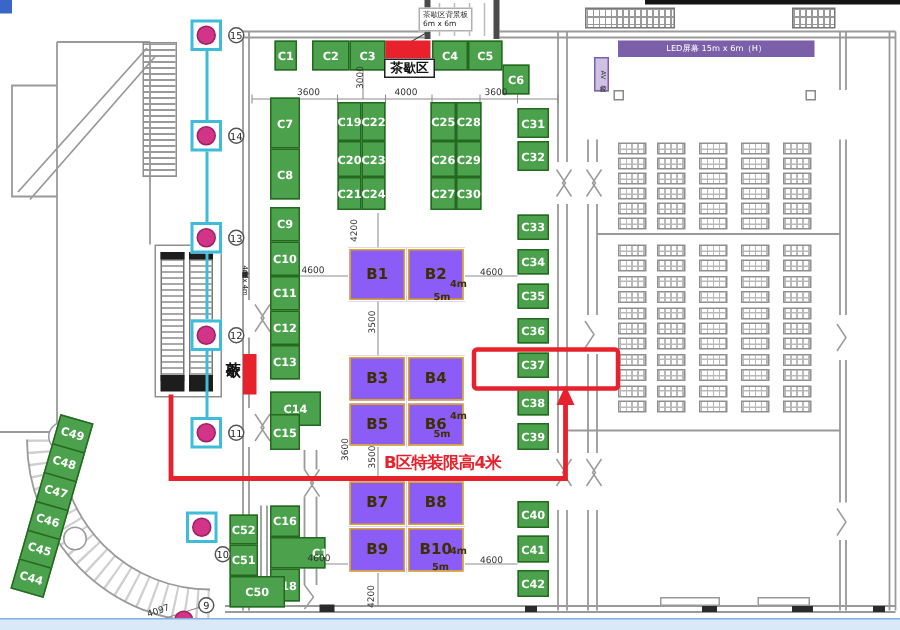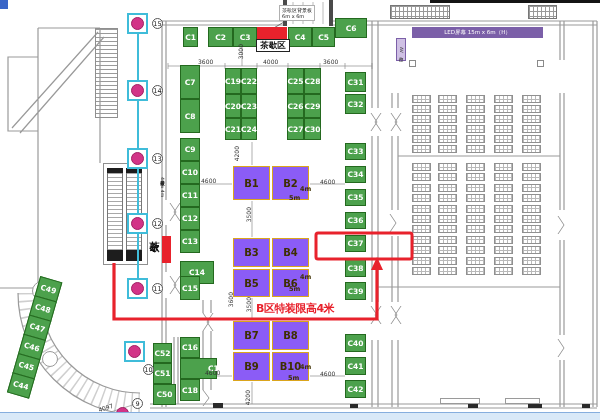--- a/index.html
+++ b/index.html
@@ -176,36 +176,36 @@
       <div class="dcell">C45</div>
       <div class="dcell">C44</div>
     </div>
 
   <div id="gen">
       <div class="gcell" style="left: 183px; top: 27px; width: 15px; height: 20px;">C1</div>
       <div class="gcell" style="left: 208px; top: 27px; width: 25px; height: 20px;">C2</div>
       <div class="gcell" style="left: 233px; top: 27px; width: 24px; height: 20px;">C3</div>
       <div class="gcell" style="left: 288px; top: 27px; width: 24px; height: 20px;">C4</div>
       <div class="gcell" style="left: 312px; top: 27px; width: 23px; height: 20px;">C5</div>
-      <div class="gcell" style="left: 335px; top: 18px; width: 32px; height: 20px;">C6</div>
+      <div class="gcell" style="left: 335px; top: 43px; width: 18px; height: 20px;">C6</div>
       <div class="gcell" style="left: 180px; top: 65px; width: 20px; height: 34px;">C7</div>
       <div class="gcell" style="left: 180px; top: 99px; width: 20px; height: 34px;">C8</div>
       <div class="gcell" style="left: 180px; top: 138px; width: 20px; height: 23px;">C9</div>
       <div class="gcell" style="left: 180px; top: 161px; width: 20px; height: 23px;">C10</div>
       <div class="gcell" style="left: 180px; top: 184px; width: 20px; height: 23px;">C11</div>
       <div class="gcell" style="left: 180px; top: 207px; width: 20px; height: 23px;">C12</div>
       <div class="gcell" style="left: 180px; top: 230px; width: 20px; height: 23px;">C13</div>
       <div class="gcell" style="left: 180px; top: 261px; width: 34px; height: 23px;">C14</div>
       <div class="gcell" style="left: 180px; top: 276px; width: 20px; height: 24px;">C15</div>
       <div class="gcell" style="left: 180px; top: 337px; width: 20px; height: 21px;">C16</div>
       <div class="gcell" style="left: 180px; top: 358px; width: 20px; height: 21px; padding-left: 35px;">C17</div>
       <div class="gcell" style="left: 180px; top: 379px; width: 20px; height: 22px;">C18</div>
       <div class="gcell" style="left: 153px; top: 343px; width: 19px; height: 20px;">C52</div>
       <div class="gcell" style="left: 153px; top: 363px; width: 19px; height: 21px;">C51</div>
-      <div class="gcell" style="left: 153px; top: 384px; width: 23px; height: 21px;">C50</div>
+      <div class="gcell" style="left: 153px; top: 384px; width: 37px; height: 21px;">C50</div>
       <div class="gcell" style="left: 225px; top: 68px; width: 16px; height: 26px;">C19</div>
       <div class="gcell" style="left: 241px; top: 68px; width: 16px; height: 26px;">C22</div>
       <div class="gcell" style="left: 225px; top: 94px; width: 16px; height: 24px;">C20</div>
       <div class="gcell" style="left: 241px; top: 94px; width: 16px; height: 24px;">C23</div>
       <div class="gcell" style="left: 225px; top: 118px; width: 16px; height: 22px;">C21</div>
       <div class="gcell" style="left: 241px; top: 118px; width: 16px; height: 22px;">C24</div>
       <div class="gcell" style="left: 287px; top: 68px; width: 17px; height: 26px;">C25</div>
       <div class="gcell" style="left: 304px; top: 68px; width: 17px; height: 26px;">C28</div>
       <div class="gcell" style="left: 287px; top: 94px; width: 17px; height: 24px;">C26</div>
       <div class="gcell" style="left: 304px; top: 94px; width: 17px; height: 24px;">C29</div>

